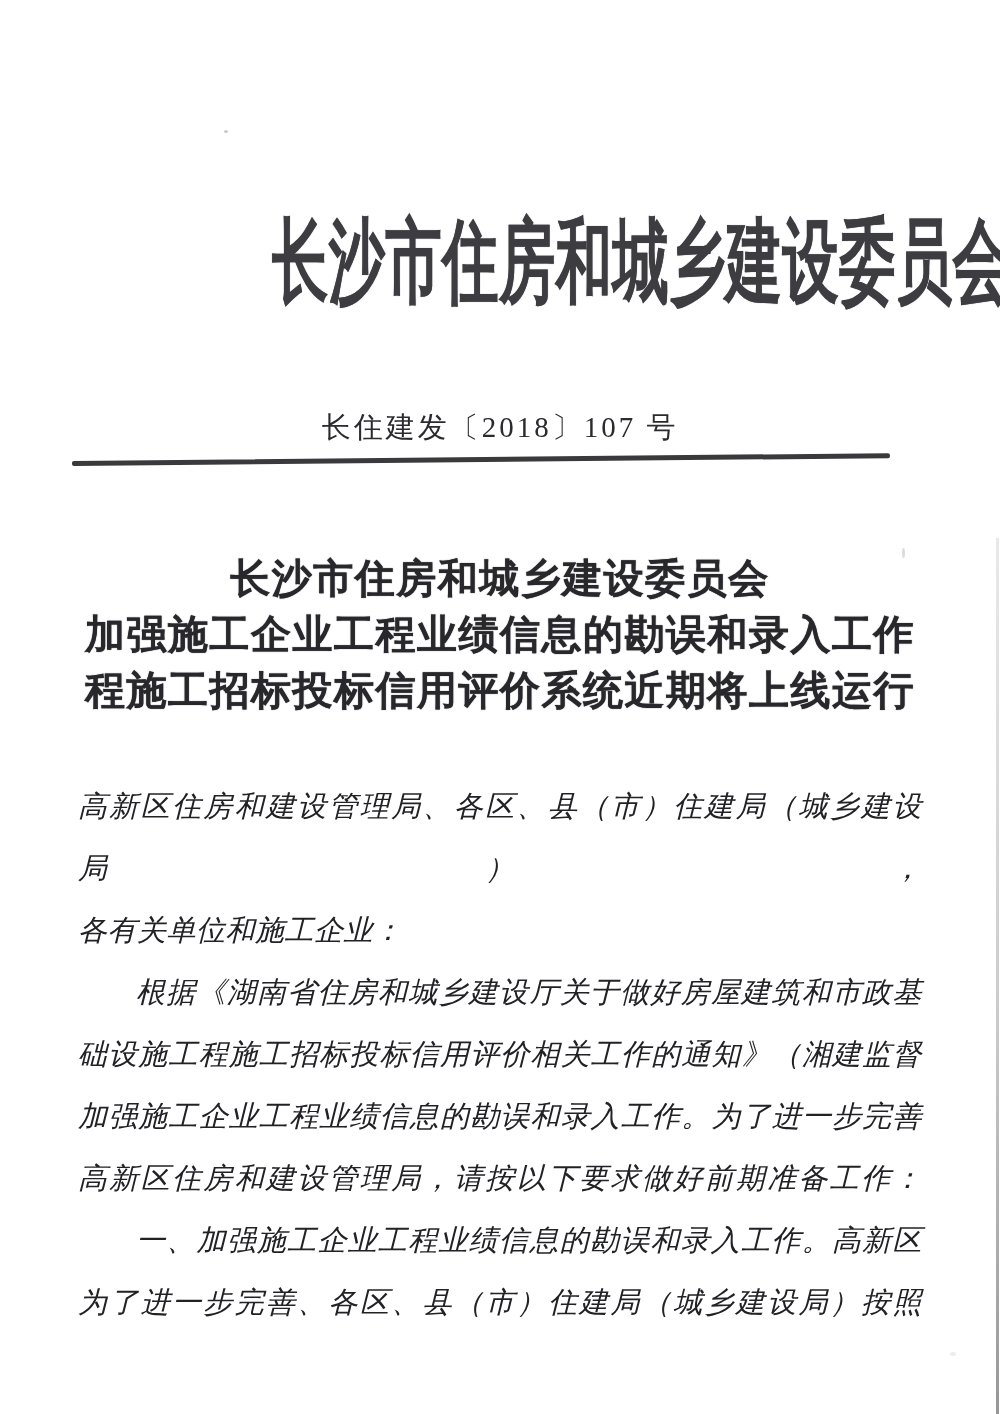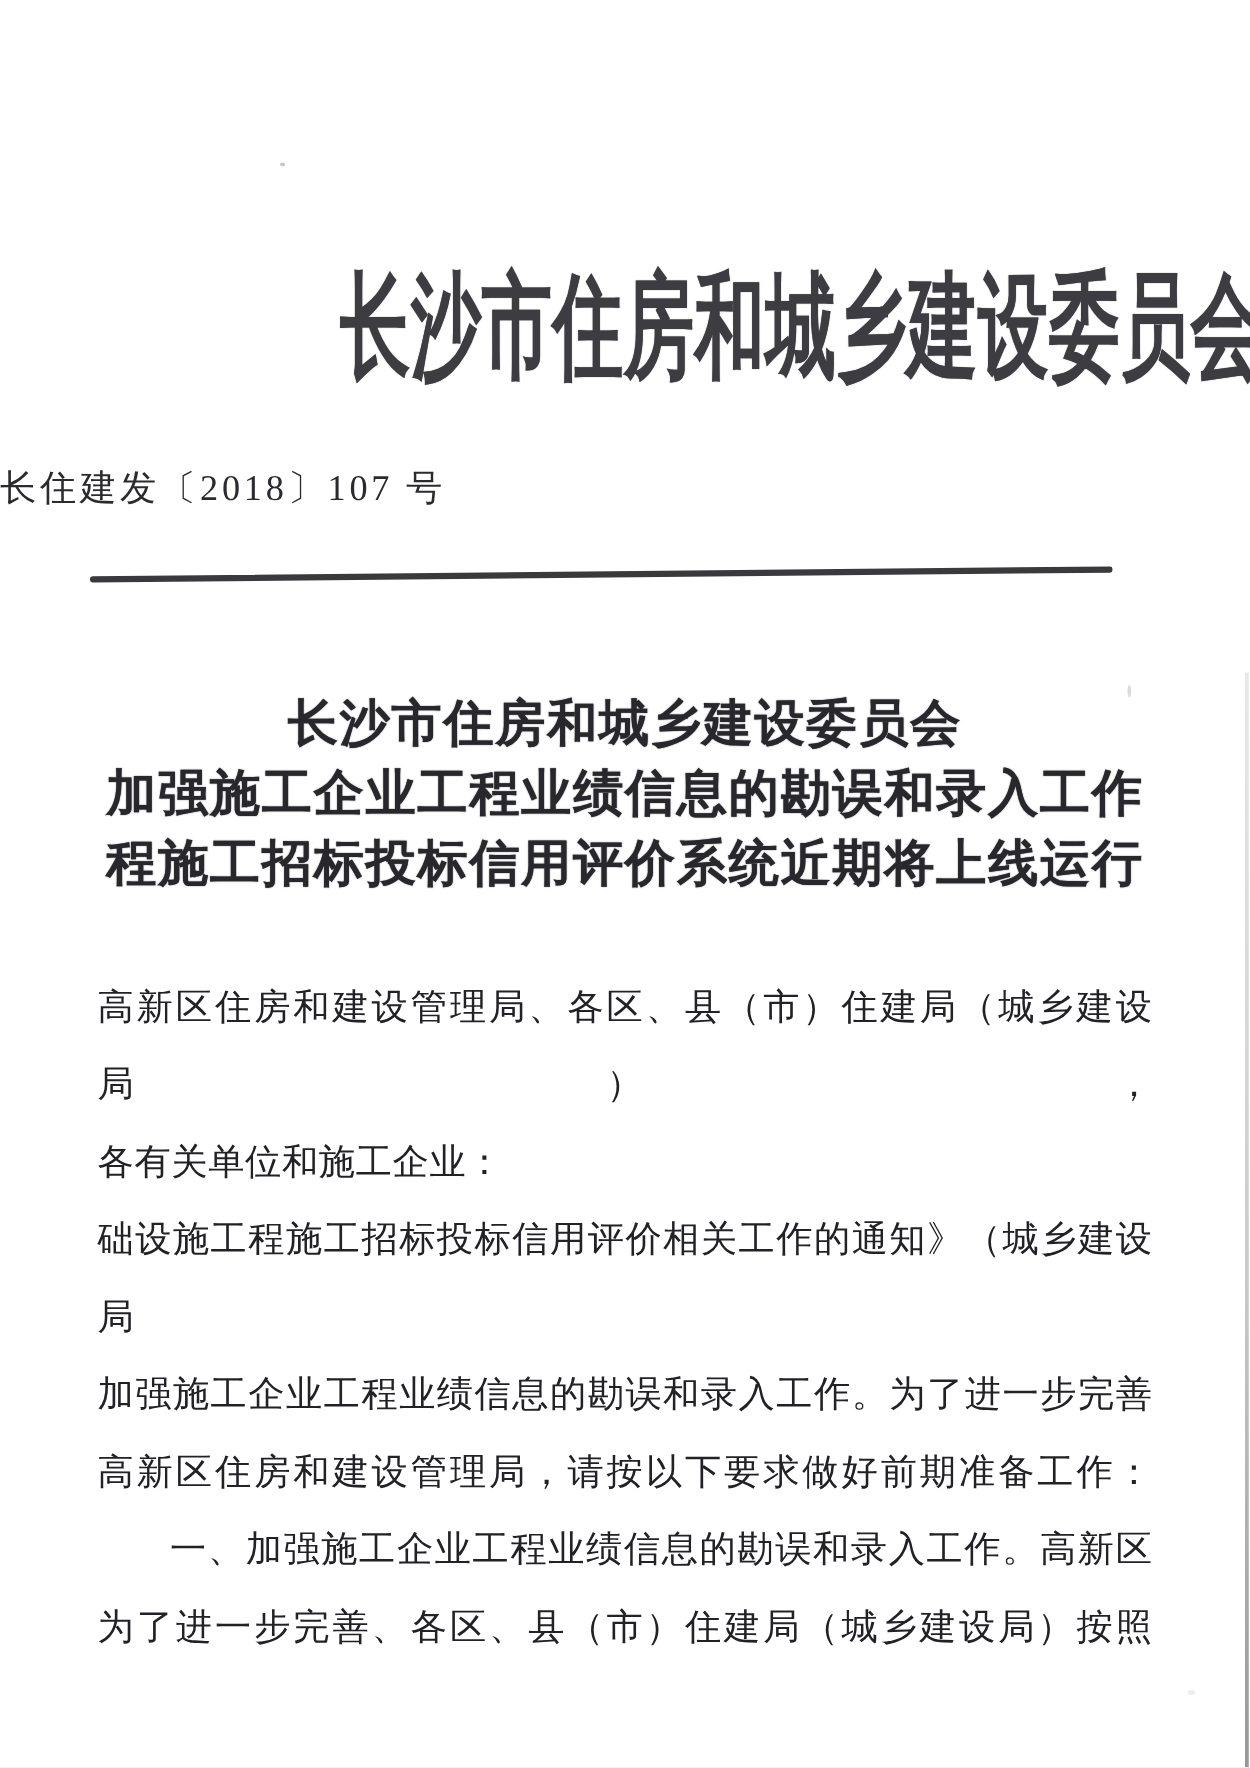--- a/index.html
+++ b/index.html
@@ -32,24 +32,24 @@
     font-weight: 700;
     color: #3d3d41;
     letter-spacing: 1px;
     transform: scaleX(0.61);
     transform-origin: 50% 50%;
     text-shadow: 0 0 1px #4a4a4e;
   }
   
   .docnum {
     position: absolute;
-    top: 372px;
+    top: 408px;
     left: 0;
     width: 1000px;
-    text-align: left;
+    text-align: center;
     font-size: 29px;
     line-height: 38px;
     letter-spacing: 3px;
     color: #2b2b2f;
   }
   
   .rule {
     position: absolute;
     top: 461px;
     left: 72px;
@@ -79,21 +79,21 @@
   .doc-body {
     position: absolute;
     top: 775px;
     left: 78px;
     width: 844px;
     font-size: 29px;
     line-height: 62px;
     color: #222226;
     letter-spacing: 0.5px;
   }
-  .line { width: 100%; }
+  .line { width: 100%; font-style: italic; }
   .line.j {
     text-align: justify;
     text-align-last: justify;
   }
   .line.ind { text-indent: 58px; }
   
   .scan-edge {
     position: absolute;
     right: 1px;
     top: 538px;
@@ -126,21 +126,22 @@
 
   <div class="title">
     <div>长沙市住房和城乡建设委员会</div>
     <div>加强施工企业工程业绩信息的勘误和录入工作</div>
     <div>程施工招标投标信用评价系统近期将上线运行</div>
   </div>
 
   <div class="doc-body">
     <div class="line j">高新区住房和建设管理局、各区、县（市）住建局（城乡建设局），</div>
     <div class="line">各有关单位和施工企业：</div>
-    <div class="line j">础设施工程施工招标投标信用评价相关工作的通知》（城乡建设局</div>
+    <div class="line j ind">根据《湖南省住房和城乡建设厅关于做好房屋建筑和市政基</div>
+    <div class="line j">础设施工程施工招标投标信用评价相关工作的通知》（湘建监督</div>
     <div class="line j">加强施工企业工程业绩信息的勘误和录入工作。为了进一步完善</div>
     <div class="line j">高新区住房和建设管理局，请按以下要求做好前期准备工作：</div>
     <div class="line j ind">一、加强施工企业工程业绩信息的勘误和录入工作。高新区</div>
     <div class="line j">为了进一步完善、各区、县（市）住建局（城乡建设局）按照</div>
   </div>
 
   <div class="scan-edge"></div>
   <div class="speck s1"></div>
   <div class="speck s2"></div>
   <div class="speck s3"></div>

